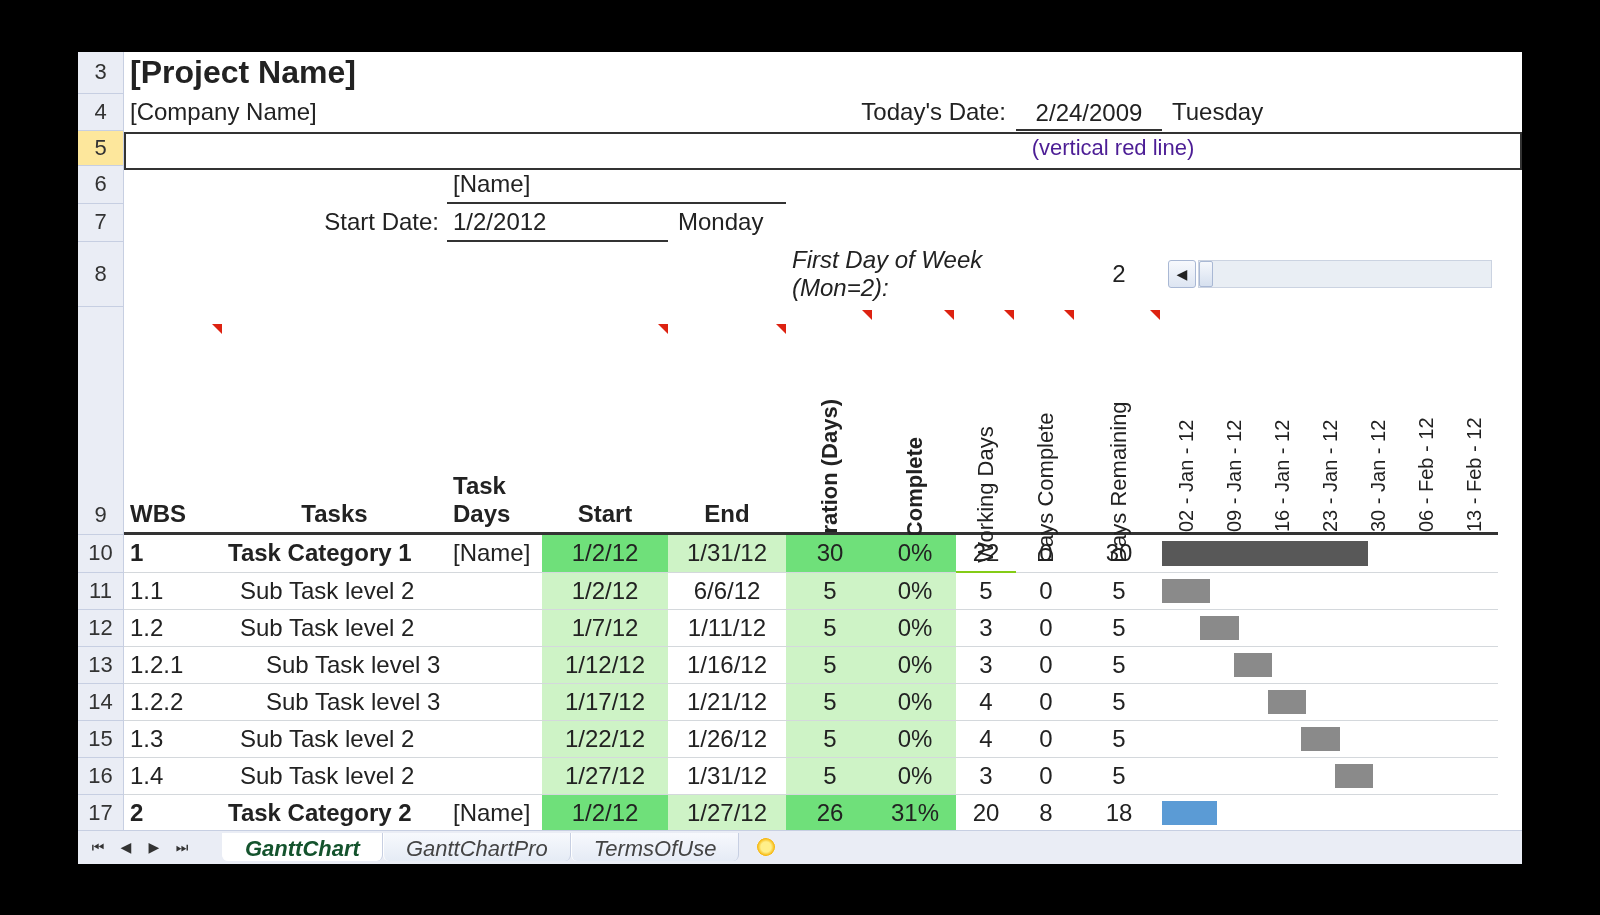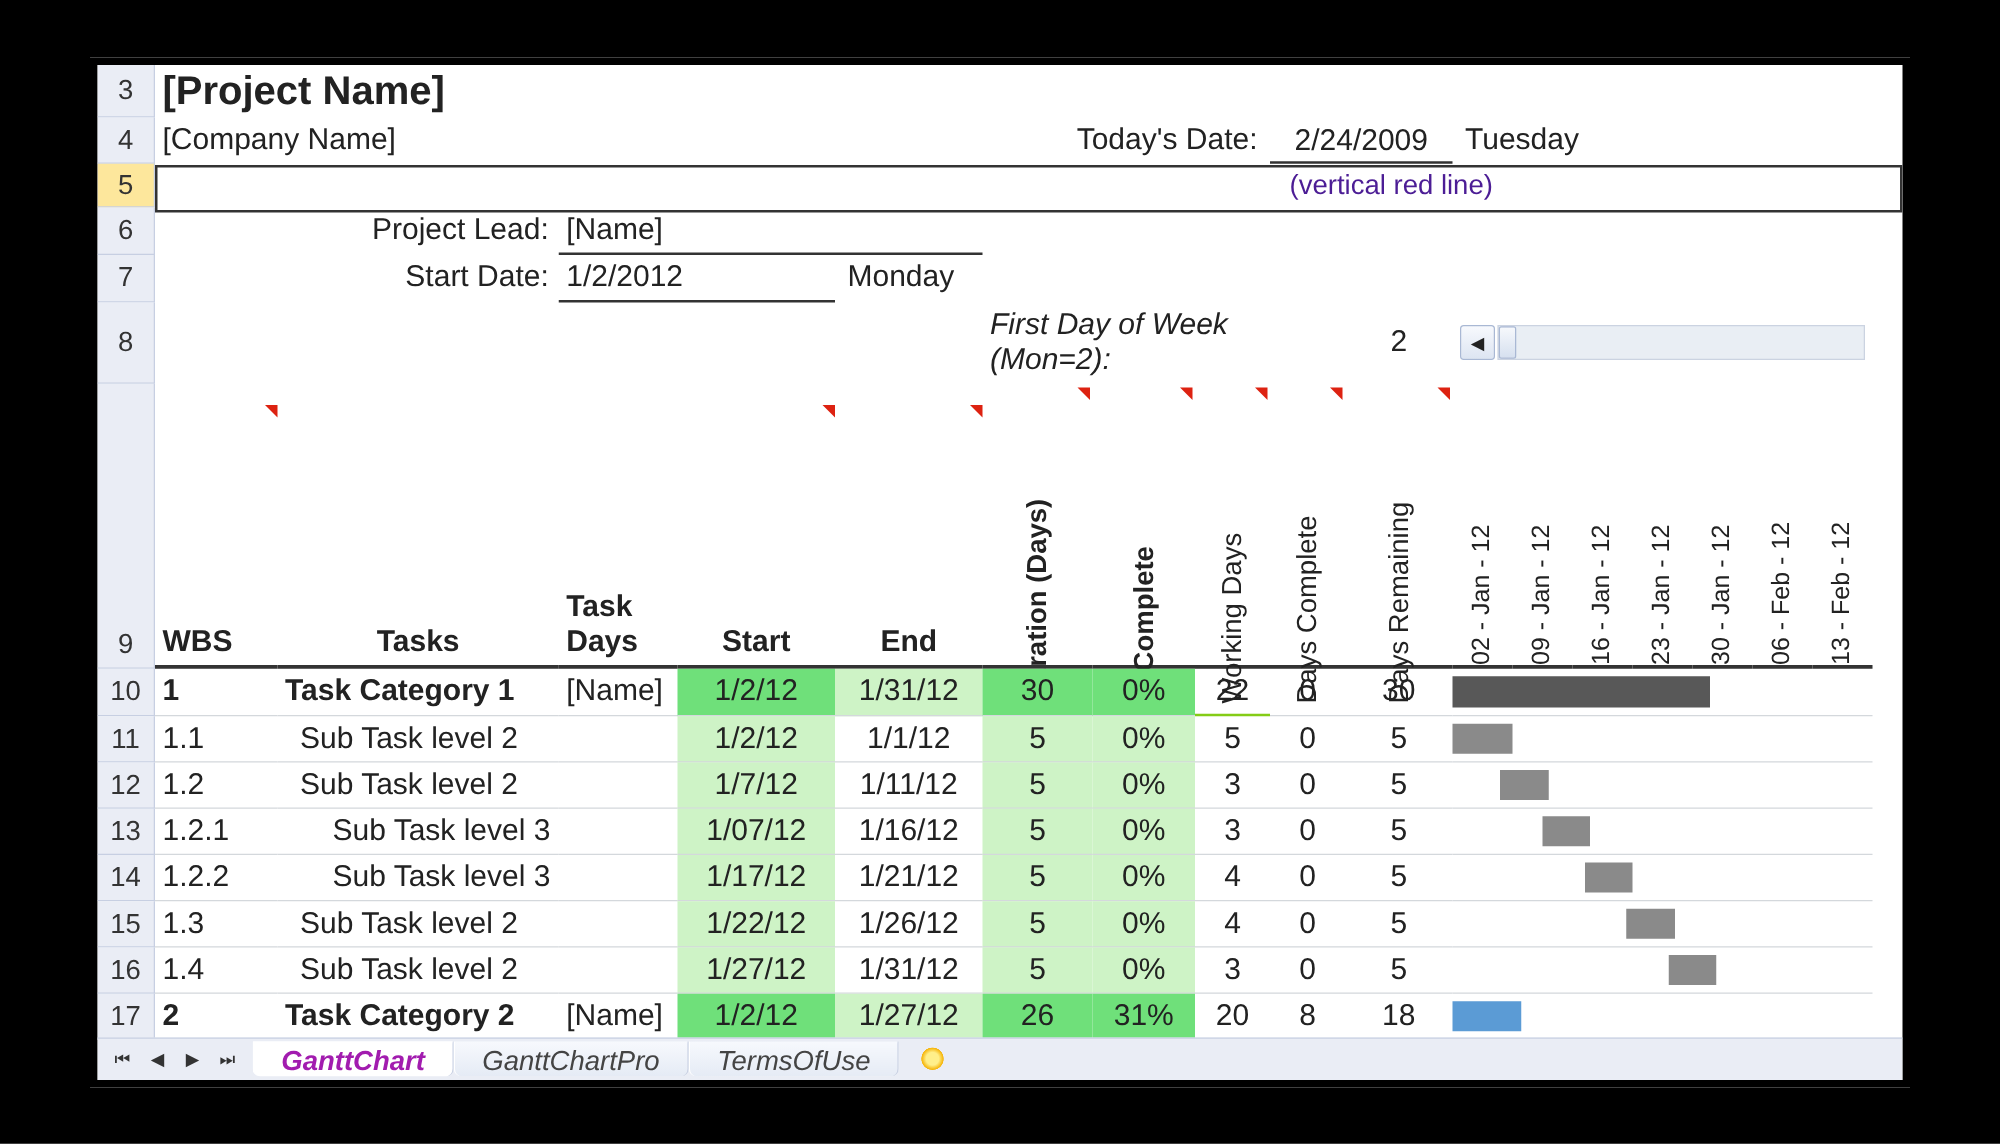--- a/index.html
+++ b/index.html
@@ -175,23 +175,24 @@
     border-right: 1px solid #c7cfe2;
     border-left: 1px solid #fff;
     background: linear-gradient(#f7f9fd, #e5ebf5);
     height: 28px;
     display: flex; align-items: center;
     border-radius: 0 0 6px 6px;
   }
   .tab.active {
     background: #fff;
     font-weight: bold;
-    color: #a21caf;
+    color: #14532d;
     font-style: italic;
     border-top: none;
+    margin-left: 20px;
   }
   .newtab {
     padding: 0 18px;
     font-size: 18px;
   }
   .sun {
     width: 18px; height: 18px;
     background: radial-gradient(circle, #ffef8a 40%, #f5b100 70%, transparent 72%);
     border-radius: 50%;
     position: relative;
@@ -223,21 +224,20 @@
       <div class="cell" style="grid-column:2/7">[Company Name]</div>
       <div class="cell today-label" style="grid-column:7/10">Today's Date:</div>
       <div class="cell date-underline" style="grid-column:10/12">2/24/2009</div>
       <div class="cell" style="grid-column:12/15;padding-left:10px">Tuesday</div>
       <div class="cell" style="grid-column:15/-1"></div>
       <div class="rownum selected">5</div>
       <div class="cell" style="grid-column:2/10"></div>
       <div class="cell hint" style="grid-column:10/13">(vertical red line)</div>
       <div class="cell" style="grid-column:13/-1"></div>
       <div class="rownum">6</div>
-      <div class="cell label-right" style="grid-column:2/4">Project Lead:</div>
       <div class="cell input-underline" style="grid-column:4/7">[Name]</div>
       <div class="cell" style="grid-column:7/-1"></div>
       <div class="rownum">7</div>
       <div class="cell label-right" style="grid-column:2/4">Start Date:</div>
       <div class="cell input-underline" style="grid-column:4/6">1/2/2012</div>
       <div class="cell" style="grid-column:6/8;padding-left:10px">Monday</div>
       <div class="cell" style="grid-column:8/-1"></div>
       <div class="rownum">8</div>
       <div class="cell" style="grid-column:2/7"></div>
       <div class="cell italic label-right" style="grid-column:7/11">First Day of Week (Mon=2):</div>
@@ -309,21 +309,21 @@
       <div class="cell num" style="border-bottom:1px solid #d4d8dc">0</div>
       <div class="cell num" style="border-bottom:1px solid #d4d8dc">30</div>
       <div class="wk-cell" style="grid-column:12/-1;border-bottom:1px solid #d4d8dc">
         <div class="bar dark" style="left: 0px; width: 206.4px;"></div>
       </div>
       <div class="rownum">11</div>
       <div class="cell " style="border-bottom:1px solid #d4d8dc">1.1</div>
       <div class="cell indent1" style="border-bottom:1px solid #d4d8dc">Sub Task level 2</div>
       <div class="cell" style="border-bottom:1px solid #d4d8dc"></div>
       <div class="cell green-light" style="border-bottom:1px solid #d4d8dc;justify-content:center">1/2/12</div>
-      <div class="cell " style="border-bottom:1px solid #d4d8dc;justify-content:center">1/1/12</div>
+      <div class="cell " style="border-bottom:1px solid #d4d8dc;justify-content:center">6/6/12</div>
       <div class="cell green-light" style="border-bottom:1px solid #d4d8dc;justify-content:center">5</div>
       <div class="cell green-light" style="border-bottom:1px solid #d4d8dc;justify-content:center">0%</div>
       <div class="cell num" style="border-bottom:1px solid #d4d8dc">5</div>
       <div class="cell num" style="border-bottom:1px solid #d4d8dc">0</div>
       <div class="cell num" style="border-bottom:1px solid #d4d8dc">5</div>
       <div class="wk-cell" style="grid-column:12/-1;border-bottom:1px solid #d4d8dc">
         <div class="bar gray" style="left: 0px; width: 48px;"></div>
       </div>
       <div class="rownum">12</div>
       <div class="cell " style="border-bottom:1px solid #d4d8dc">1.2</div>
@@ -336,21 +336,21 @@
       <div class="cell num" style="border-bottom:1px solid #d4d8dc">3</div>
       <div class="cell num" style="border-bottom:1px solid #d4d8dc">0</div>
       <div class="cell num" style="border-bottom:1px solid #d4d8dc">5</div>
       <div class="wk-cell" style="grid-column:12/-1;border-bottom:1px solid #d4d8dc">
         <div class="bar gray" style="left: 38.4px; width: 38.4px;"></div>
       </div>
       <div class="rownum">13</div>
       <div class="cell " style="border-bottom:1px solid #d4d8dc">1.2.1</div>
       <div class="cell indent2" style="border-bottom:1px solid #d4d8dc">Sub Task level 3</div>
       <div class="cell" style="border-bottom:1px solid #d4d8dc"></div>
-      <div class="cell green-light" style="border-bottom:1px solid #d4d8dc;justify-content:center">1/07/12</div>
+      <div class="cell green-light" style="border-bottom:1px solid #d4d8dc;justify-content:center">1/12/12</div>
       <div class="cell " style="border-bottom:1px solid #d4d8dc;justify-content:center">1/16/12</div>
       <div class="cell green-light" style="border-bottom:1px solid #d4d8dc;justify-content:center">5</div>
       <div class="cell green-light" style="border-bottom:1px solid #d4d8dc;justify-content:center">0%</div>
       <div class="cell num" style="border-bottom:1px solid #d4d8dc">3</div>
       <div class="cell num" style="border-bottom:1px solid #d4d8dc">0</div>
       <div class="cell num" style="border-bottom:1px solid #d4d8dc">5</div>
       <div class="wk-cell" style="grid-column:12/-1;border-bottom:1px solid #d4d8dc">
         <div class="bar gray" style="left: 72px; width: 38.4px;"></div>
       </div>
       <div class="rownum">14</div>

